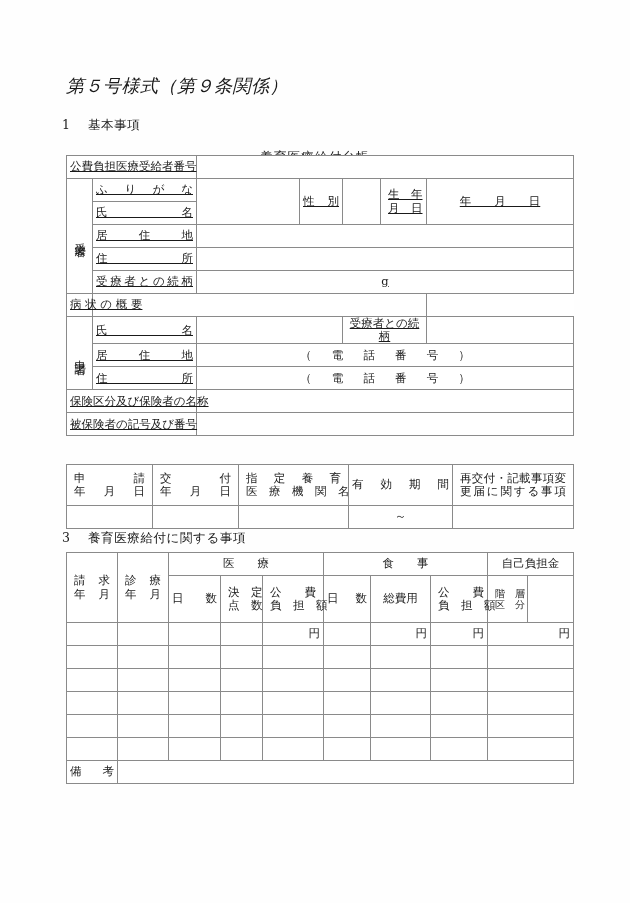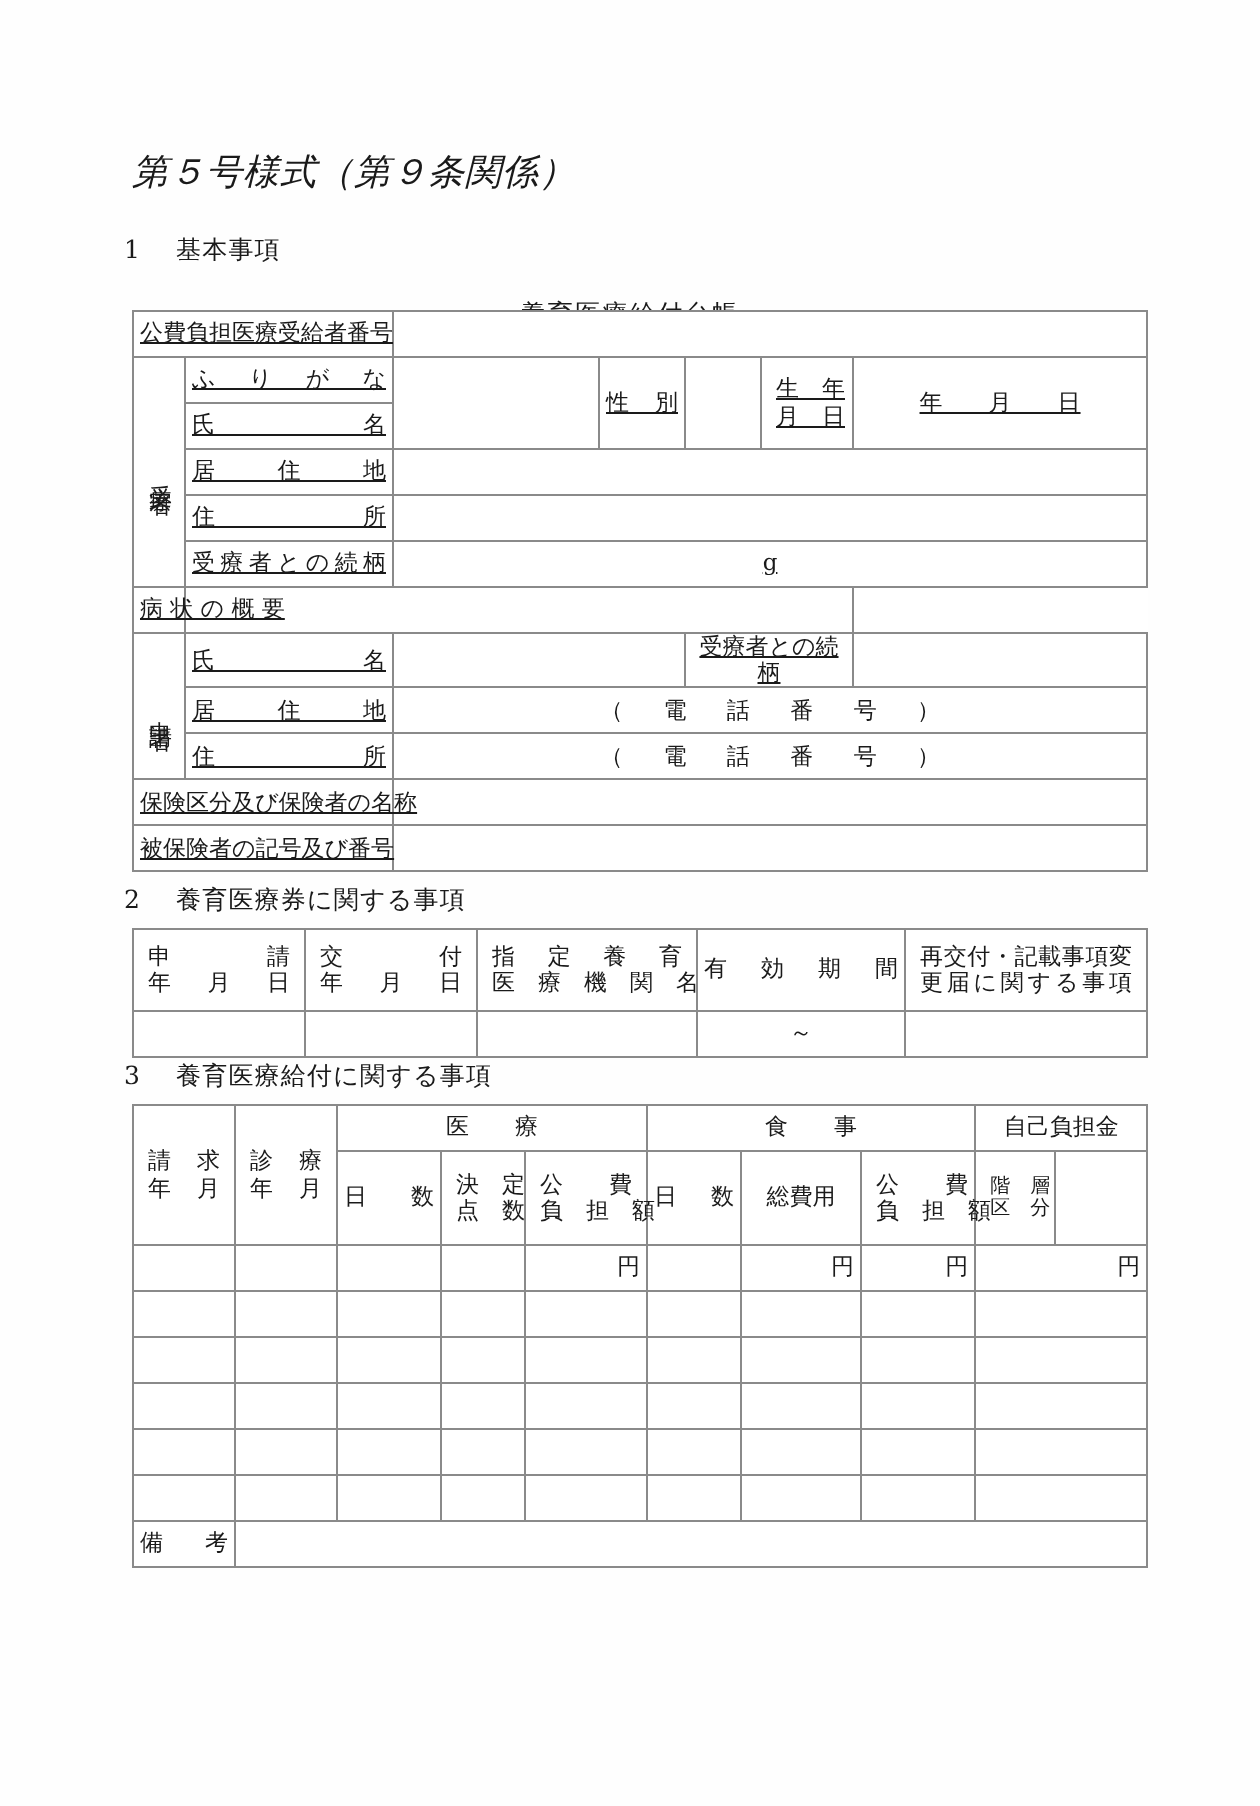--- a/index.html
+++ b/index.html
@@ -191,23 +191,20 @@
           <td class="lbl-just" colspan="2">保険区分及び保険者の名称</td>
           <td colspan="5"></td>
         </tr>
         <tr>
           <td class="lbl-just" colspan="2">被保険者の記号及び番号</td>
           <td colspan="5"></td>
         </tr>
       </tbody>
   </table>
 
-  <div class="section-head" id="sec2-head">
-    <span class="num">2</span><span>養育医療券に関する事項</span>
-  </div>
 
   <table class="form" id="tbl2">
     <colgroup>
       <col style="width:86px">
         <col style="width:86px">
         <col style="width:110px">
       <col style="width:104px">
         <col style="width:121px">
     </colgroup>
     <tbody>

